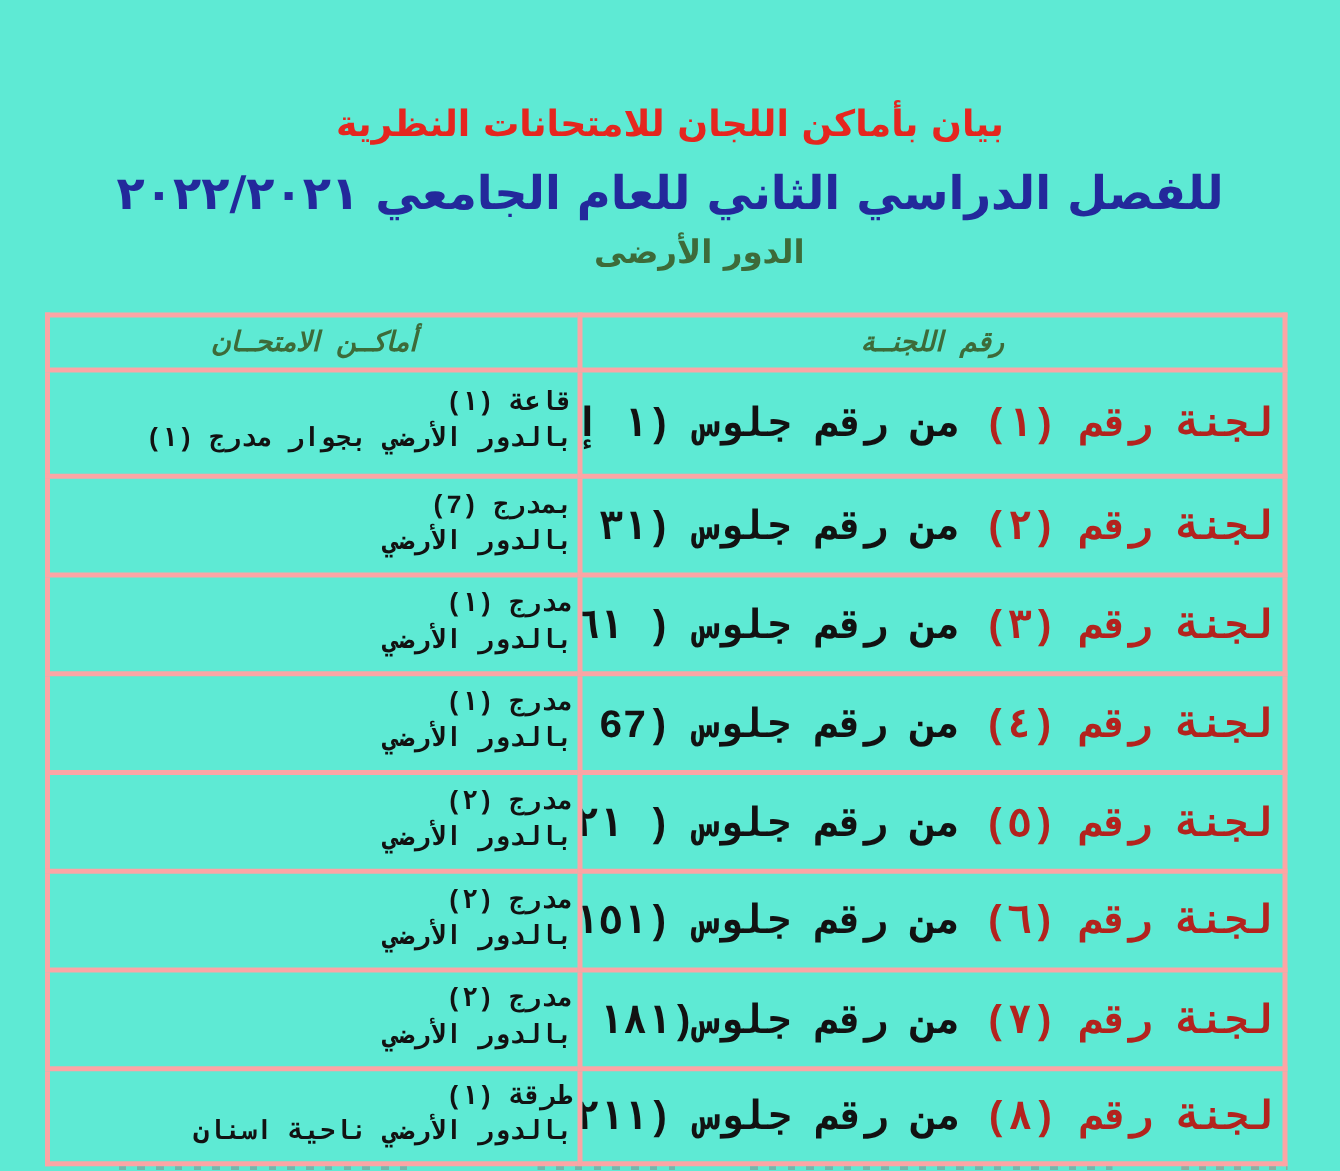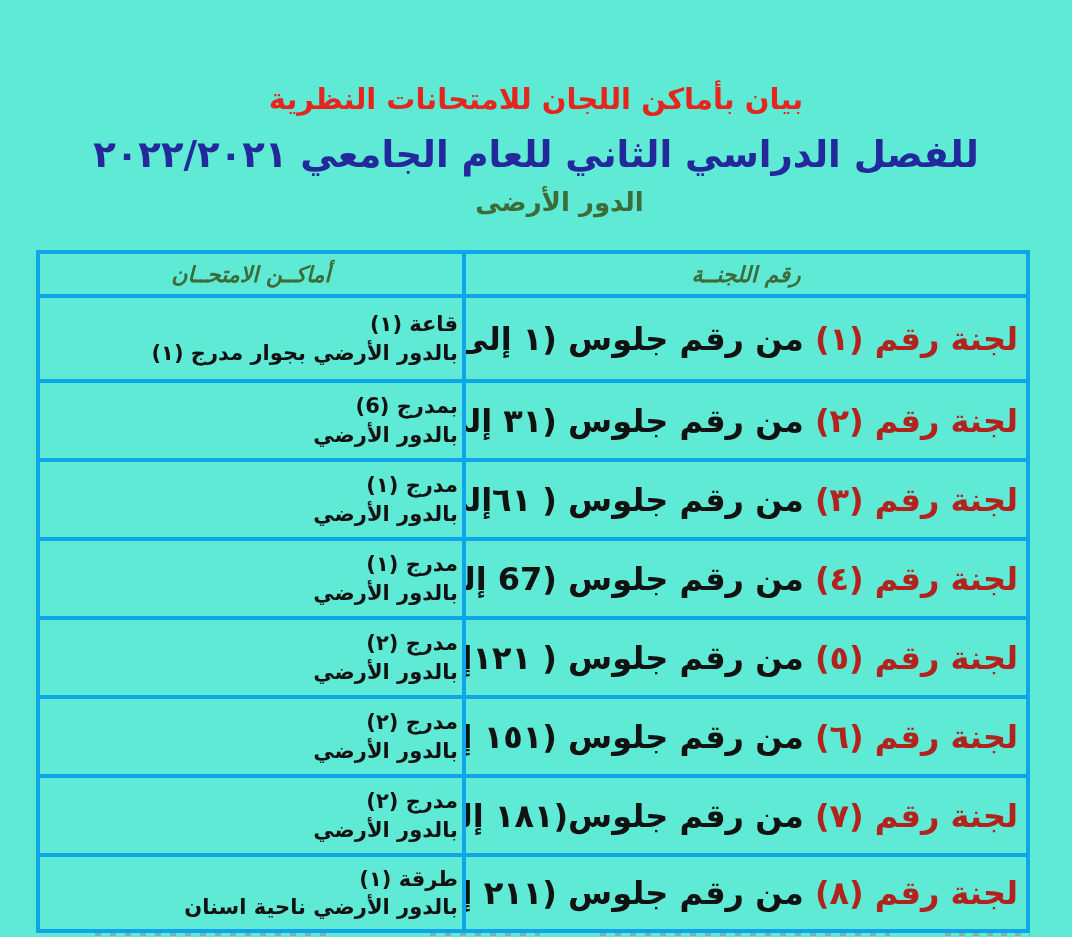--- a/index.html
+++ b/index.html
@@ -48,22 +48,23 @@
     position: absolute;
     top: 250px;
     left: 36px;
     width: 990px;
     border-collapse: collapse;
     table-layout: fixed;
     direction: rtl;
   }
   table.committees th,
   table.committees td {
-    border: 4px solid #0ea5e9;
+    border: 4px solid #fca5a5;
     overflow: hidden;
+    font-family: Liberation Mono, monospace;
   }
   col.c-committee { width: 564px; }
   col.c-location  { width: 426px; }
 
   tr.header-row { height: 44px; }
   tr.data-row   { height: 79px; }
   tr.data-row.r1 { height: 85px; }
   tr.data-row.r8 { height: 76px; }
 
   th.hdr {
@@ -134,21 +135,21 @@
       <tr class="data-row r1">
         <td class="committee-cell"><span class="committee-label">لجنة رقم (١)</span> <span>من رقم جلوس (١ إلى ٣٠)</span></td>
         <td class="location-cell">
           <div>قاعة (١)</div>
           <div>بالدور الأرضي بجوار مدرج (١)</div>
         </td>
       </tr>
       <tr class="data-row">
         <td class="committee-cell"><span class="committee-label">لجنة رقم (٢)</span> <span>من رقم جلوس (٣١ إلى ٦٠)</span></td>
         <td class="location-cell">
-          <div>بمدرج (6)</div>
+          <div>بمدرج (7)</div>
           <div>بالدور الأرضي</div>
         </td>
       </tr>
       <tr class="data-row">
         <td class="committee-cell"><span class="committee-label">لجنة رقم (٣)</span> <span>من رقم جلوس ( ٦١إلى ٩٠)</span></td>
         <td class="location-cell">
           <div>مدرج (١)</div>
           <div>بالدور الأرضي</div>
         </td>
       </tr>

